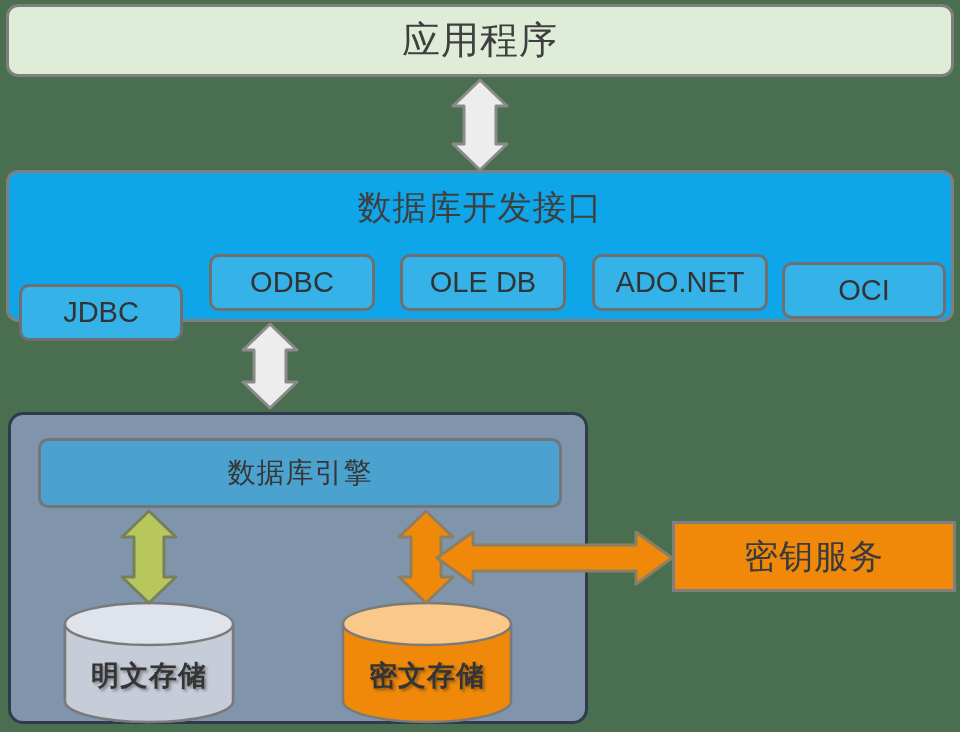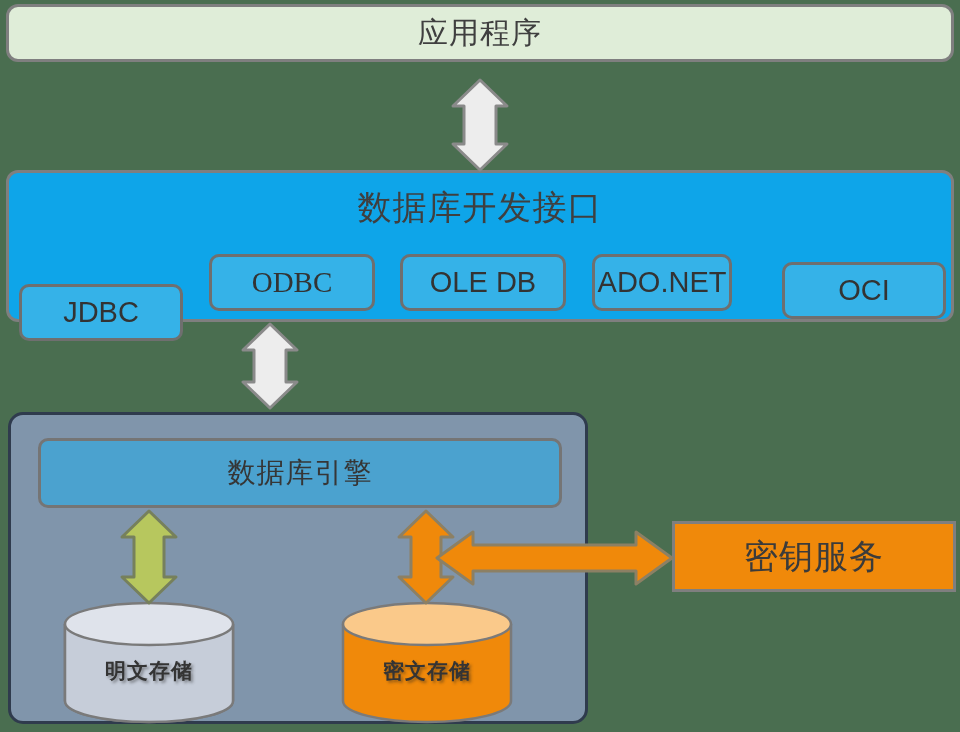--- a/index.html
+++ b/index.html
@@ -5,23 +5,23 @@
   html,body { margin:0; padding:0; background:#4a6e50; }
   .canvas {
     position:relative; width:960px; height:732px;
     background:#4a6e50; overflow:hidden;
     font-family:"Liberation Sans","DejaVu Sans",sans-serif;
     color:#3f3f3f;
   }
   .box { position:absolute; box-sizing:border-box; display:flex; align-items:center; justify-content:center; }
 
   .app-box {
-    left:6px; top:4px; width:948px; height:58px;
+    left:6px; top:4px; width:948px; height:73px;
     background:#dfedd8; border:3px solid #7f7f7f; border-radius:12px;
-    font-size:30px; letter-spacing:1px;
+    font-size:38px; letter-spacing:1px;
   }
 
   .interface-box {
     left:6px; top:170px; width:948px; height:152px;
     background:#0ea5e9; border:3px solid #7f7f7f; border-radius:12px;
     display:block;
   }
   .interface-title {
     text-align:center; font-size:34px; margin-top:12px; letter-spacing:1px;
   }
@@ -46,48 +46,48 @@
   .key-box {
     left:672px; top:521px; width:284px; height:71px;
     background:#f0890a; border:3px solid #7f7f7f;
     font-size:34px; color:#3b3b3b; letter-spacing:1px;
   }
 
   .overlay-svg { position:absolute; left:0; top:0; width:960px; height:732px; pointer-events:none; }
 
   .cyl-label {
     position:absolute; width:172px; text-align:center;
-    font-size:21px; font-weight:bold; color:#343434;
+    font-size:28px; font-weight:bold; color:#343434;
     text-shadow:2px 2px 3px rgba(30,30,30,0.45);
     letter-spacing:1px;
   }
   .cyl-label.plain  { left:63px;  top:657px; }
   .cyl-label.cipher { left:341px; top:657px; }
 </style>
 </head>
 <body>
 
 <div class="canvas">
 
   <div class="box app-box">
     <span>应用程序</span>
   </div>
 
   <div class="box interface-box">
     <div class="interface-title">数据库开发接口</div>
     <div class="if-item" style="left:10px;  width:164px;margin-top:30px;">
       <span>JDBC</span>
     </div>
-    <div class="if-item" style="left:200px; width:166px;font-family:Liberation Serif, serif;">
+    <div class="if-item" style="left:200px; width:166px;">
       <span>ODBC</span>
     </div>
     <div class="if-item" style="left:391px; width:166px;">
       <span>OLE DB</span>
     </div>
-    <div class="if-item" style="left:583px; width:140px;">
+    <div class="if-item" style="left:583px; width:176px;">
       <span>ADO.NET</span>
     </div>
     <div class="if-item" style="left:773px; width:164px;margin-top:8px;">
       <span>OCI</span>
     </div>
   </div>
 
   <div class="box big-box"></div>
 
   <div class="box engine-box">

